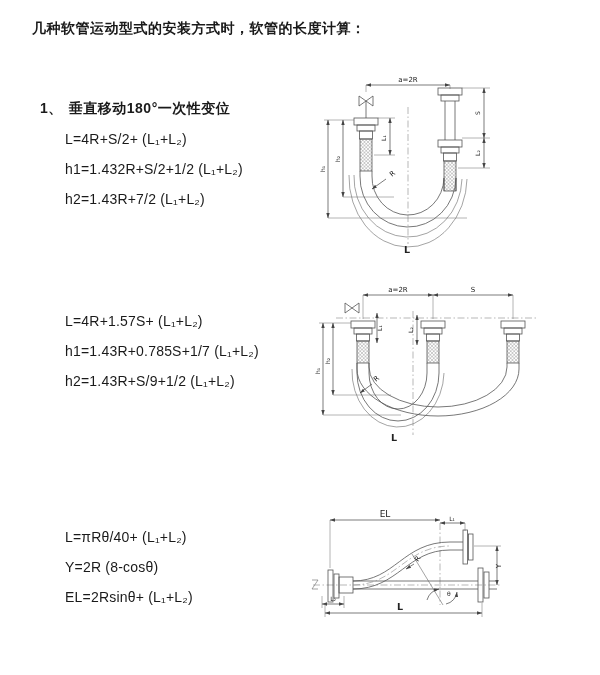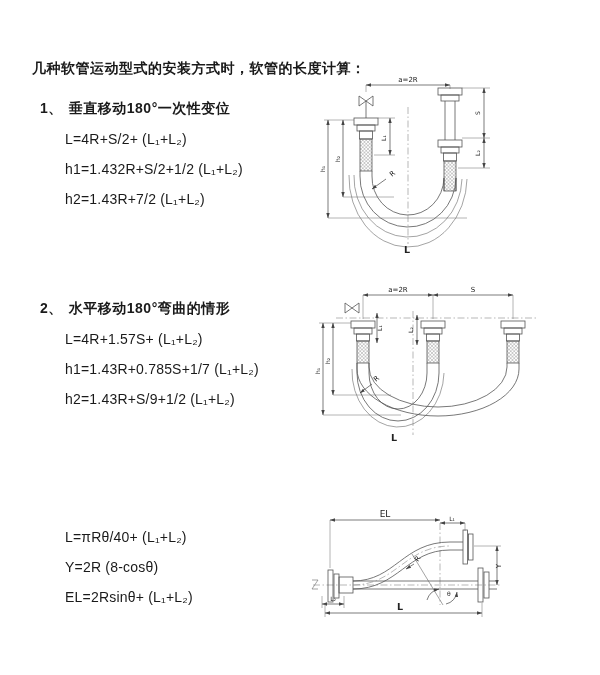--- a/index.html
+++ b/index.html
@@ -1,18 +1,18 @@
 <!DOCTYPE html>
 <html><head>
 <meta charset="utf-8">
 <style>
   html,body{margin:0;padding:0;background:#fff;}
   .page{position:relative;width:600px;height:675px;background:#ffffff;overflow:hidden;
         font-family:"Liberation Sans","DejaVu Sans",sans-serif;color:#1a1a1a;}
-  .doc-title{position:absolute;left:32px;top:20px;font-size:14px;letter-spacing:.5px;font-weight:bold;margin-top:40px;}
+  .doc-title{position:absolute;left:32px;top:20px;font-size:14px;letter-spacing:.5px;font-weight:bold;}
   .sec{position:absolute;left:40px;width:290px;}
   .sec-heading{font-size:14px;font-weight:bold;letter-spacing:.5px;white-space:nowrap;}
   .sec-heading .num{margin-right:6px;}
   .formulas{margin-left:25px;margin-top:6px;}
   .formula{font-size:14px;line-height:30px;white-space:nowrap;letter-spacing:.2px;}
   .dia{position:absolute;}
   
   .ln{stroke:#555;stroke-width:.8;fill:none;}
   .thin{stroke:#666;stroke-width:.6;fill:none;}
   .dim{stroke:#444;stroke-width:.7;fill:none;}
@@ -45,23 +45,20 @@
       <span class="num">1、</span><span>垂直移动180°一次性变位</span>
     </div>
     <div class="formulas">
       <div class="formula">L=4R+S/2+ (L₁+L₂)</div>
       <div class="formula">h1=1.432R+S/2+1/2 (L₁+L₂)</div>
       <div class="formula">h2=1.43R+7/2 (L₁+L₂)</div>
     </div>
   </section>
 
   <section class="sec" style="top:300px">
-    <div class="sec-heading">
-      <span class="num">2、</span><span>水平移动180°弯曲的情形</span>
-    </div>
     <div class="formulas">
       <div class="formula">L=4R+1.57S+ (L₁+L₂)</div>
       <div class="formula">h1=1.43R+0.785S+1/7 (L₁+L₂)</div>
       <div class="formula">h2=1.43R+S/9+1/2 (L₁+L₂)</div>
     </div>
   </section>
 
   <section class="sec" style="top:516px">
     <div class="formulas">
       <div class="formula">L=πRθ/40+ (L₁+L₂)</div>

